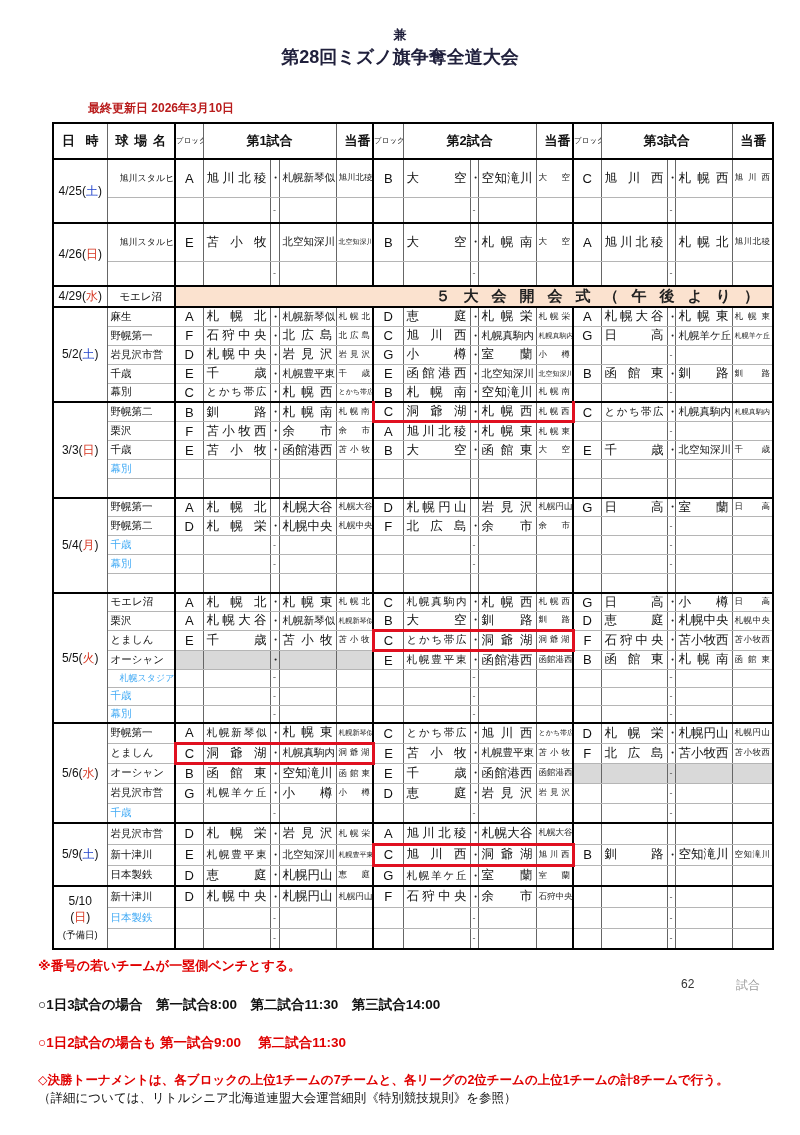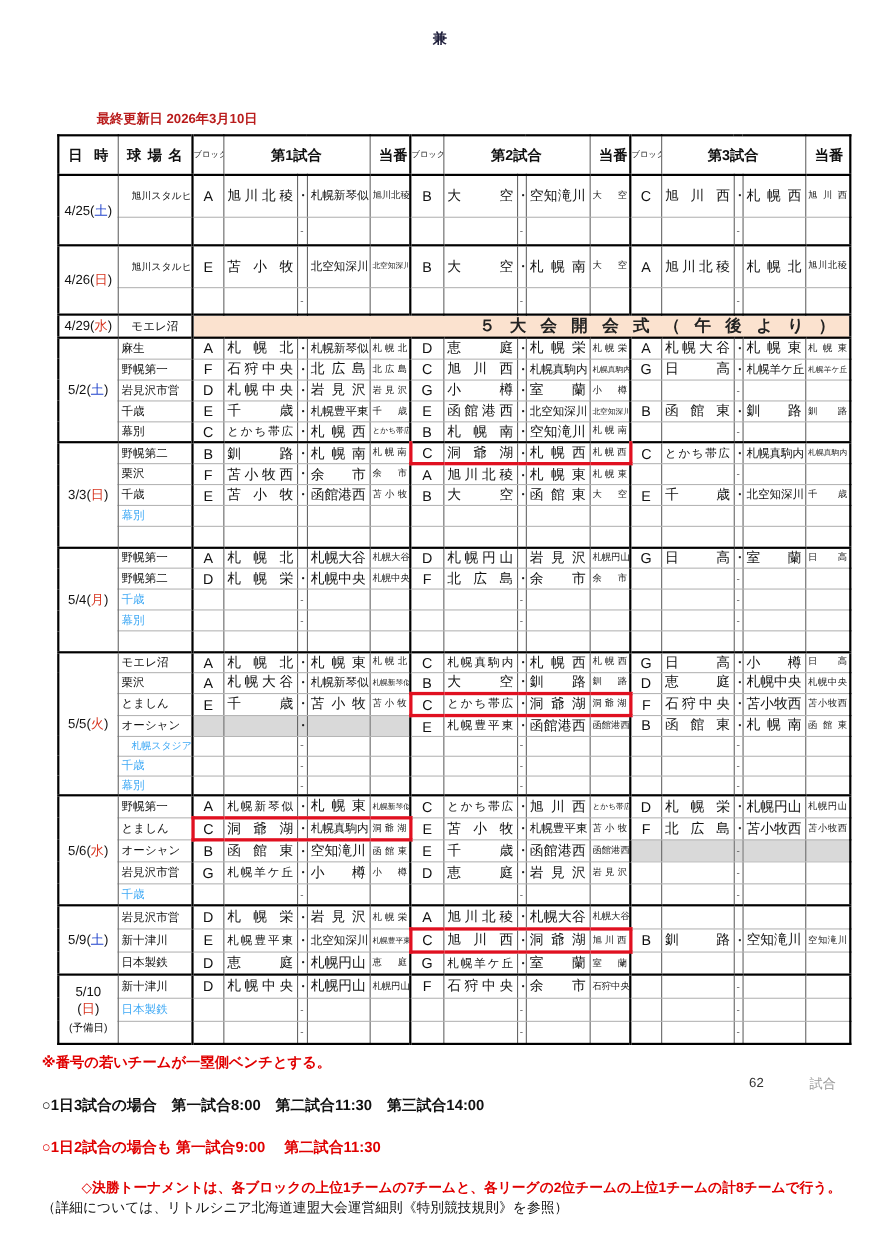--- a/index.html
+++ b/index.html
@@ -41,28 +41,29 @@
   .rbTB{border-top:3px solid var(--red_box);border-bottom:3px solid var(--red_box);}
   .rbL{border-left:3px solid var(--red_box);}
   .rbR{border-right:3px solid var(--red_box);}
 
   .note{position:absolute;left:38px;white-space:pre;}
   .note-bench{top:957px;font-size:13px;font-weight:bold;color:var(--note_red);}
   .count-num{position:absolute;left:681px;top:977px;font-size:12px;color:#333;}
   .count-label{position:absolute;left:736px;top:977px;font-size:12px;color:#999;}
   .note-three{top:996px;font-size:13.5px;font-weight:600;color:#111;}
   .note-two{top:1034px;font-size:13.5px;font-weight:bold;color:var(--note_red);}
-  .note-final{top:1072px;font-size:12.5px;font-weight:bold;color:var(--note_red);margin-left:36px;}
+  .note-final{top:1072px;font-size:12.5px;font-weight:bold;color:var(--note_red);}
   .note-detail{top:1090px;font-size:12.5px;font-weight:normal;color:#111;}
 </style>
 </head>
 <body>
 
 <div class="title-block">
   <div class="t2">兼</div>
+  <div class="t3">第28回ミズノ旗争奪全道大会</div>
 </div>
 
 <div class="updated">最終更新日 2026年3月10日</div>
 
 <table class="sched">
   <colgroup>
     <col style="width:54px">
       <col style="width:68px">
     <col style="width:28px">
       <col style="width:67px">

